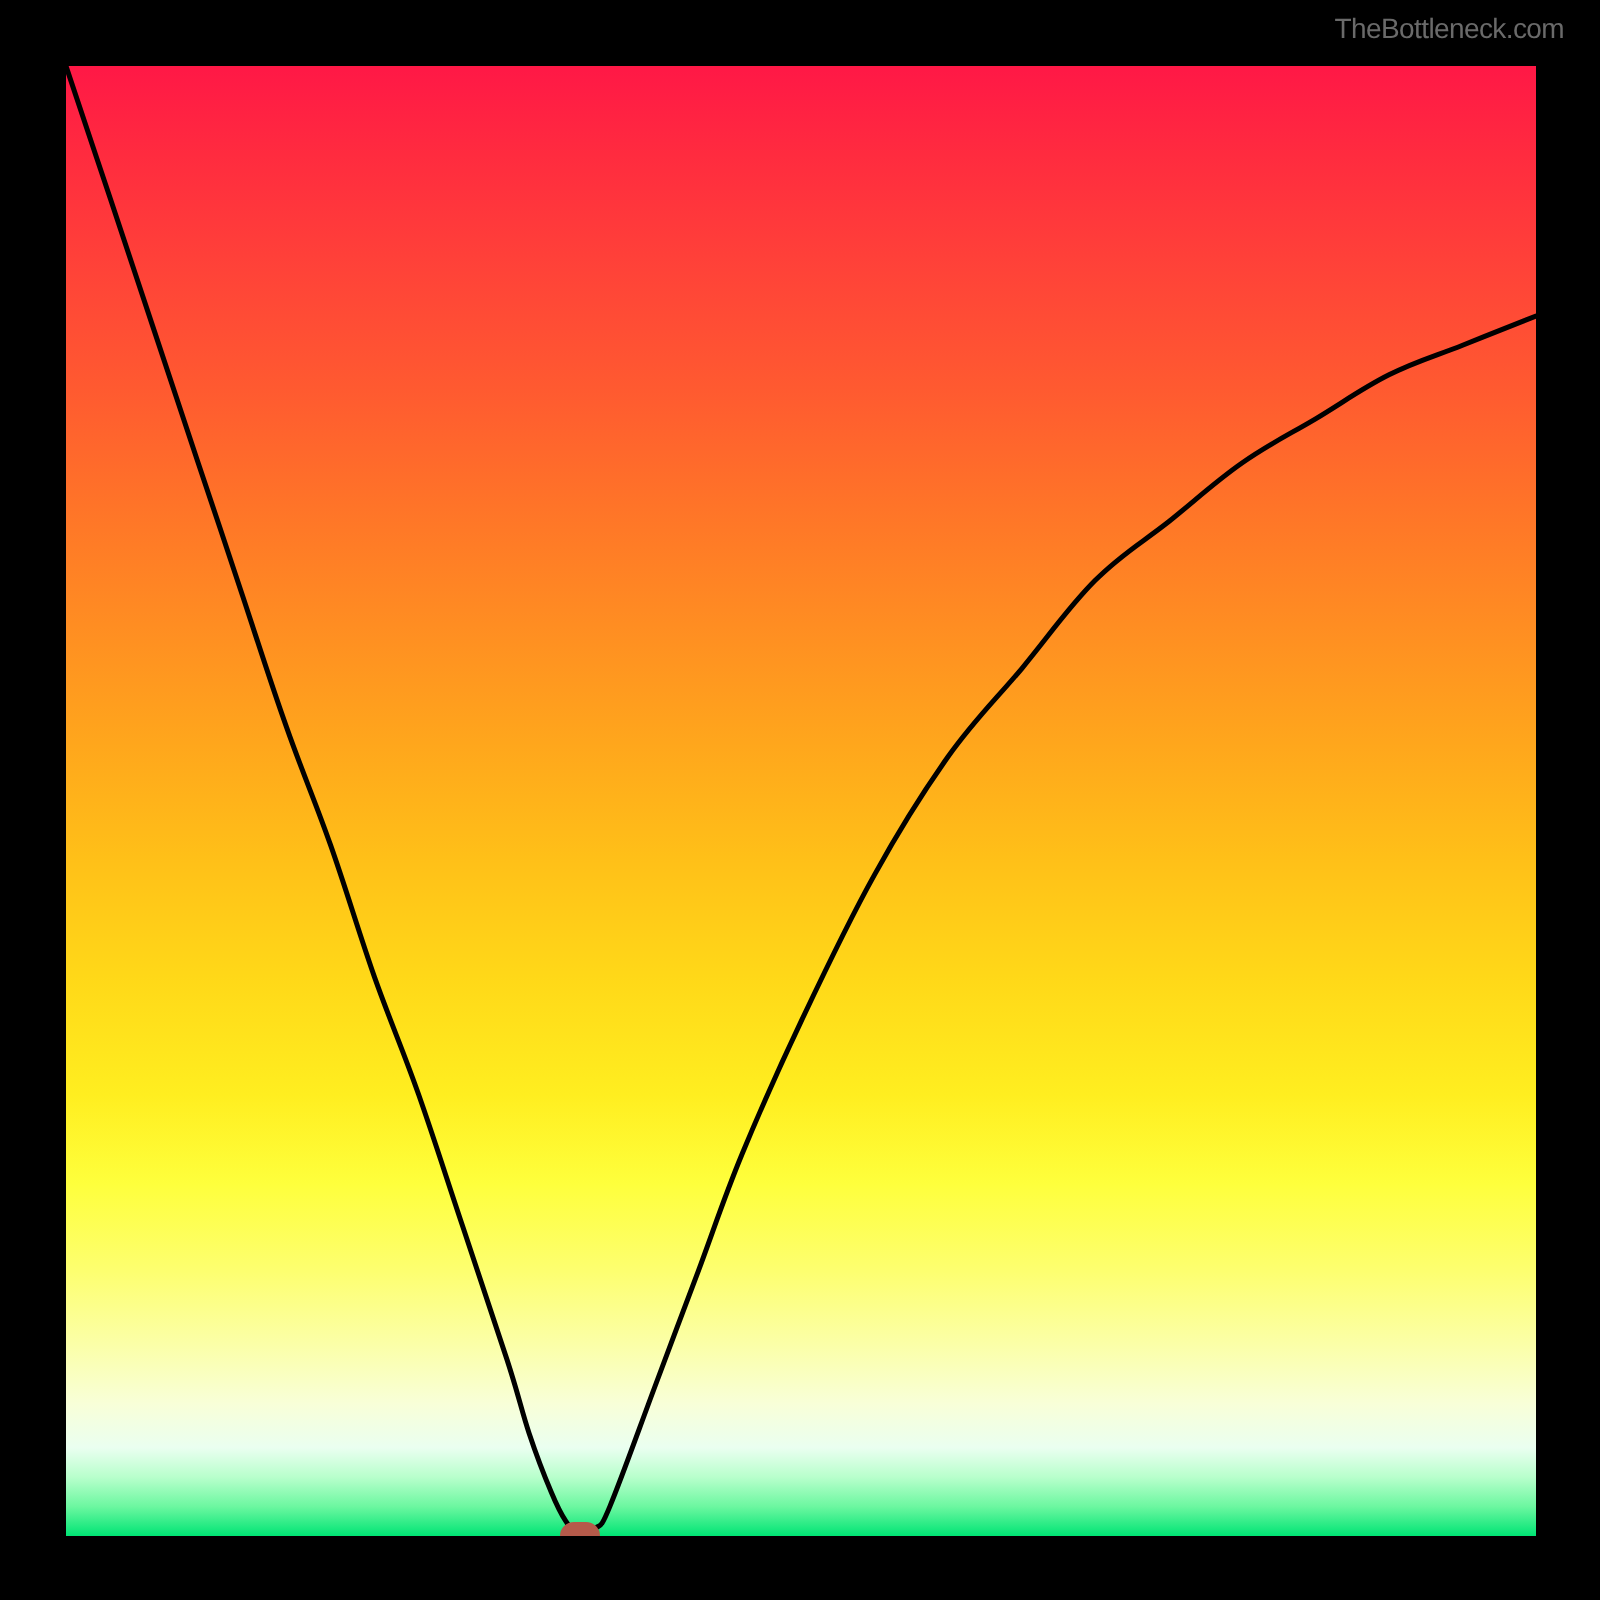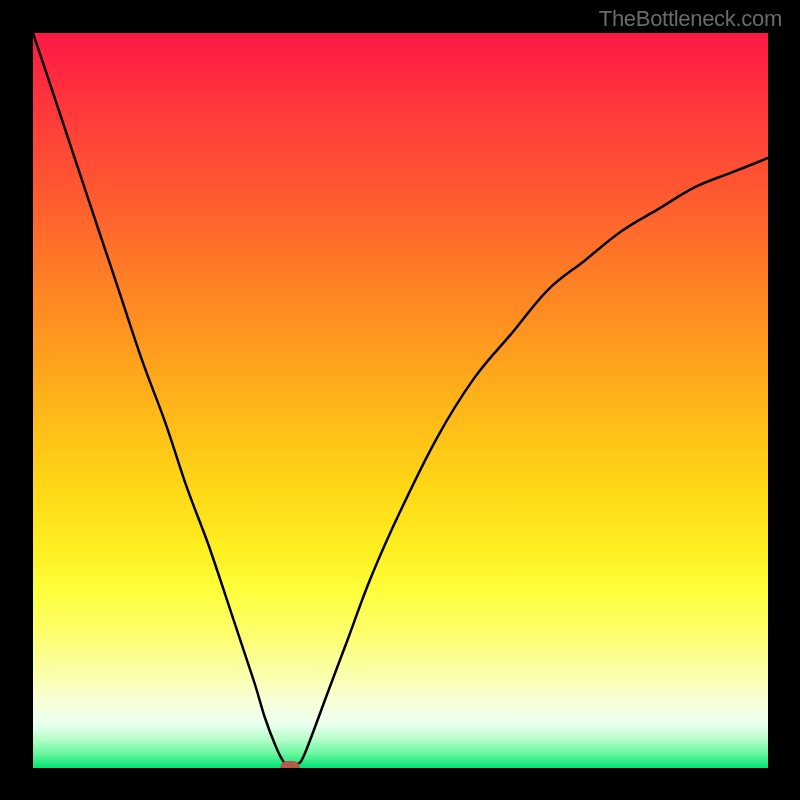--- a/index.html
+++ b/index.html
@@ -9,21 +9,21 @@
     height: 800px;
     background: #000;
     position: relative;
     font-family: Arial, sans-serif;
   }
   .watermark {
     position: absolute;
     top: 6px;
     right: 18px;
     color: #6a6a6a;
-    font-size: 22px;
+    font-size: 14px;
     font-weight: 500;
     z-index: 10;
     letter-spacing: -0.3px;
     margin-left: 28px;
   }
   .plot-area {
     position: absolute;
     left: 33px;
     top: 33px;
     width: 735px;

